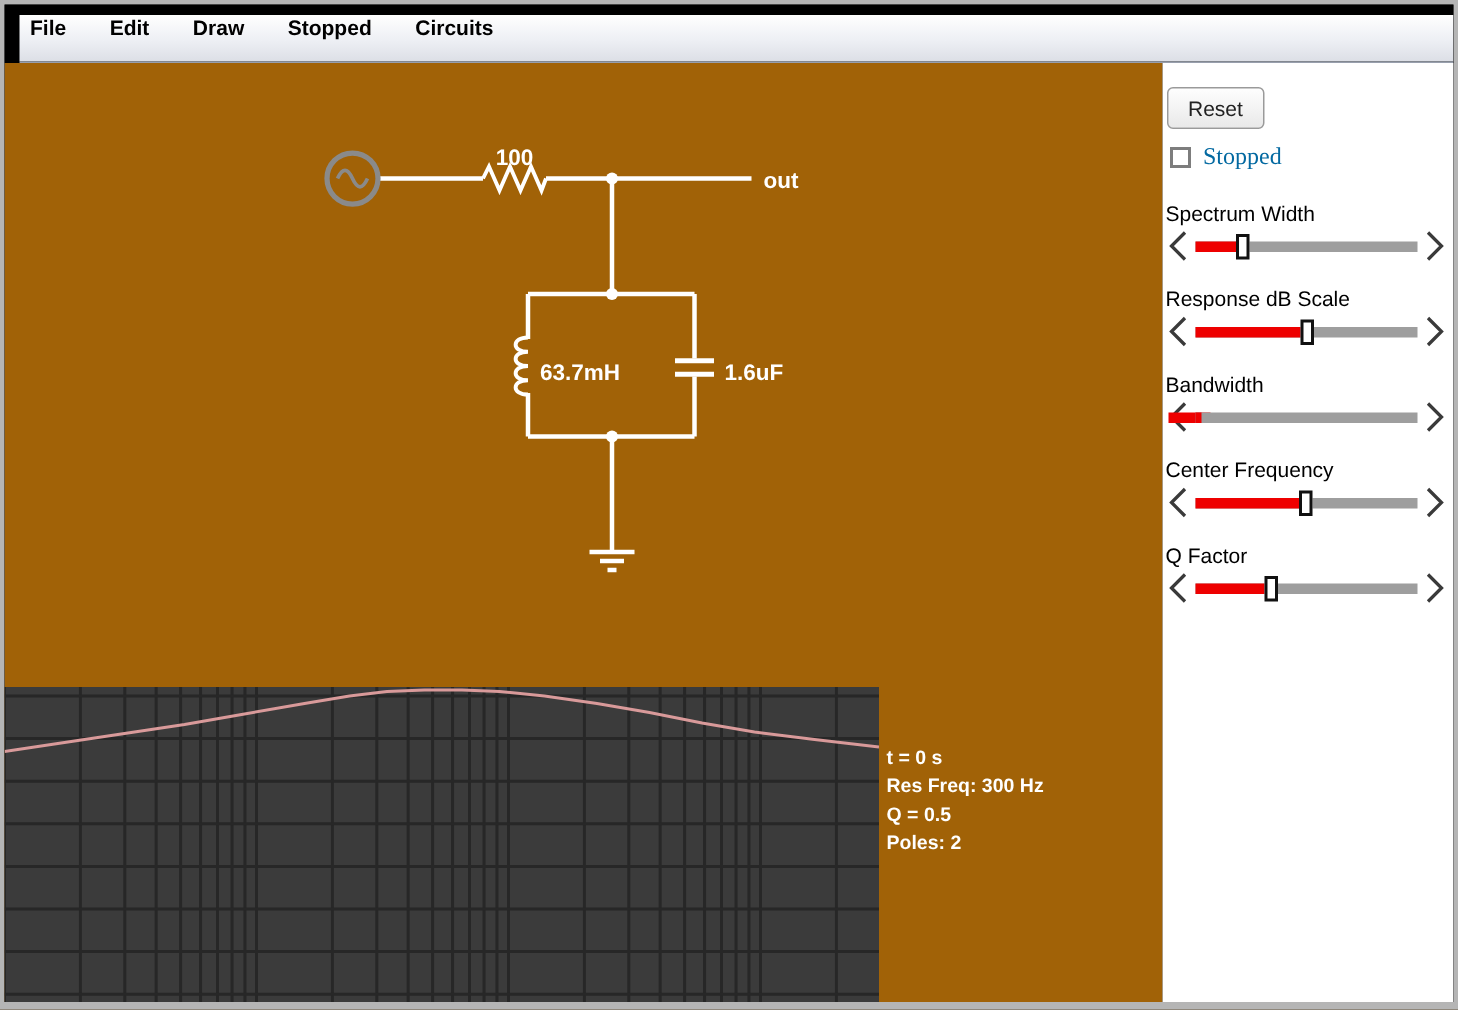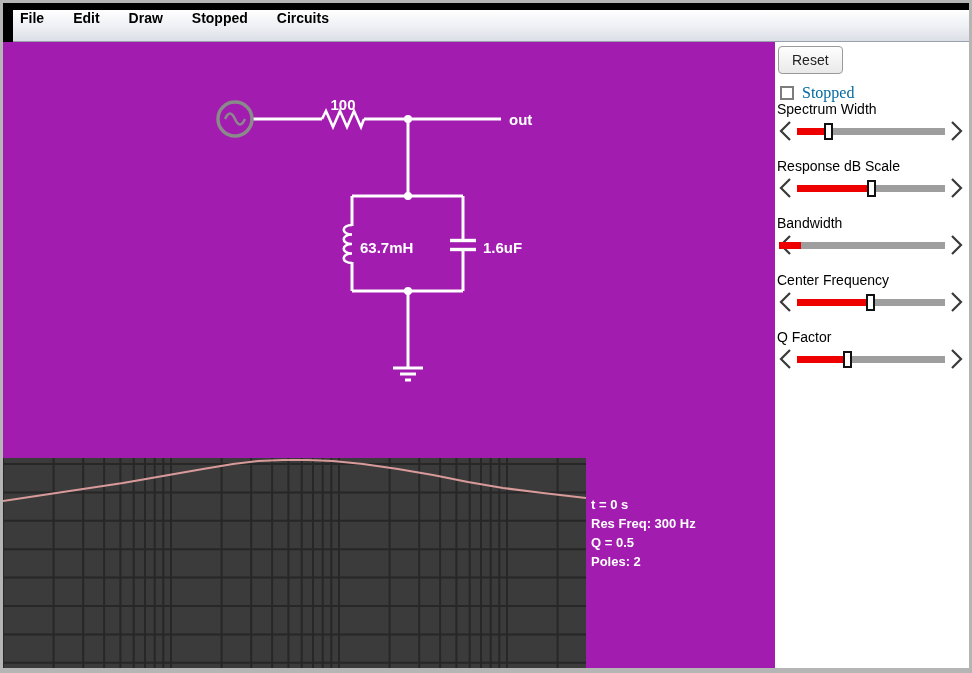--- a/index.html
+++ b/index.html
@@ -17,47 +17,47 @@
     height:32px; display:flex; align-items:flex-start; gap:29px;
     padding-left:7px;
     background:linear-gradient(180deg,#ffffff 0%,#edeff4 55%,#dcdfe6 100%);
     border-bottom:1px solid #989fad;
   }
   .menu-item { font-size:14px; font-weight:bold; color:#000; cursor:default; }
 
   .content { display:flex; height:626px; }
 
   
-  .canvas { position:relative; width:772px; height:626px; background:#a21caf; }
+  .canvas { position:relative; width:772px; height:626px; background:#a16207; }
   .circuit { position:absolute; left:0; top:0; }
 
   
   .plot { position:absolute; left:0; top:416px; width:583px; height:210px; }
   .plot svg { display:block; }
 
   .info {
     position:absolute; left:588px; top:419px;
     color:#fff; font-size:13px; font-weight:bold; line-height:19px;
     white-space:nowrap;
     margin-top:34px;
   }
 
   
-  .sidebar { flex:1; background:#fff; padding:4px 0 0 2px; position:relative; }
+  .sidebar { flex:1; background:#fff; padding:16px 0 0 2px; position:relative; }
   .reset-btn {
     margin-left:1px; font-family:"Liberation Sans", sans-serif;
     font-size:14px; color:#222; padding:5px 13px;
     background:linear-gradient(180deg,#fefefe,#e9e9e9);
     border:1px solid #9a9a9a; border-radius:4px; cursor:pointer;
   }
   .stopped-row { display:flex; align-items:center; gap:8px; margin:11px 0 0 3px; height:16px; }
   .checkbox { width:14px; height:14px; background:#fff; border:2px solid #7d7d7d; }
   .stopped-label { font-size:16px; color:#0369a1;font-family:Liberation Serif, serif; }
 
-  #sliders { }
+  #sliders { margin-top:21px; }
   .slider-group { margin-bottom:15px; }
   .slider-label { font-size:14px; color:#000; height:18px; }
   .slider-row { position:relative; display:flex; align-items:center; height:24px; }
   .chev { width:18px; height:24px; fill:none; stroke:#3a3a3a; stroke-width:2.2; flex:0 0 18px; }
   .chev + .track { margin:0 2px; }
   .track { position:relative; width:148px; height:7px; background:#9e9e9e; }
   .fill { position:absolute; left:0; top:0; height:7px; background:var(--red,#ee0000); }
   .thumb {
     position:absolute; top:-5px; width:9px; height:17px;
     background:#fff; border:2.5px solid #111;

